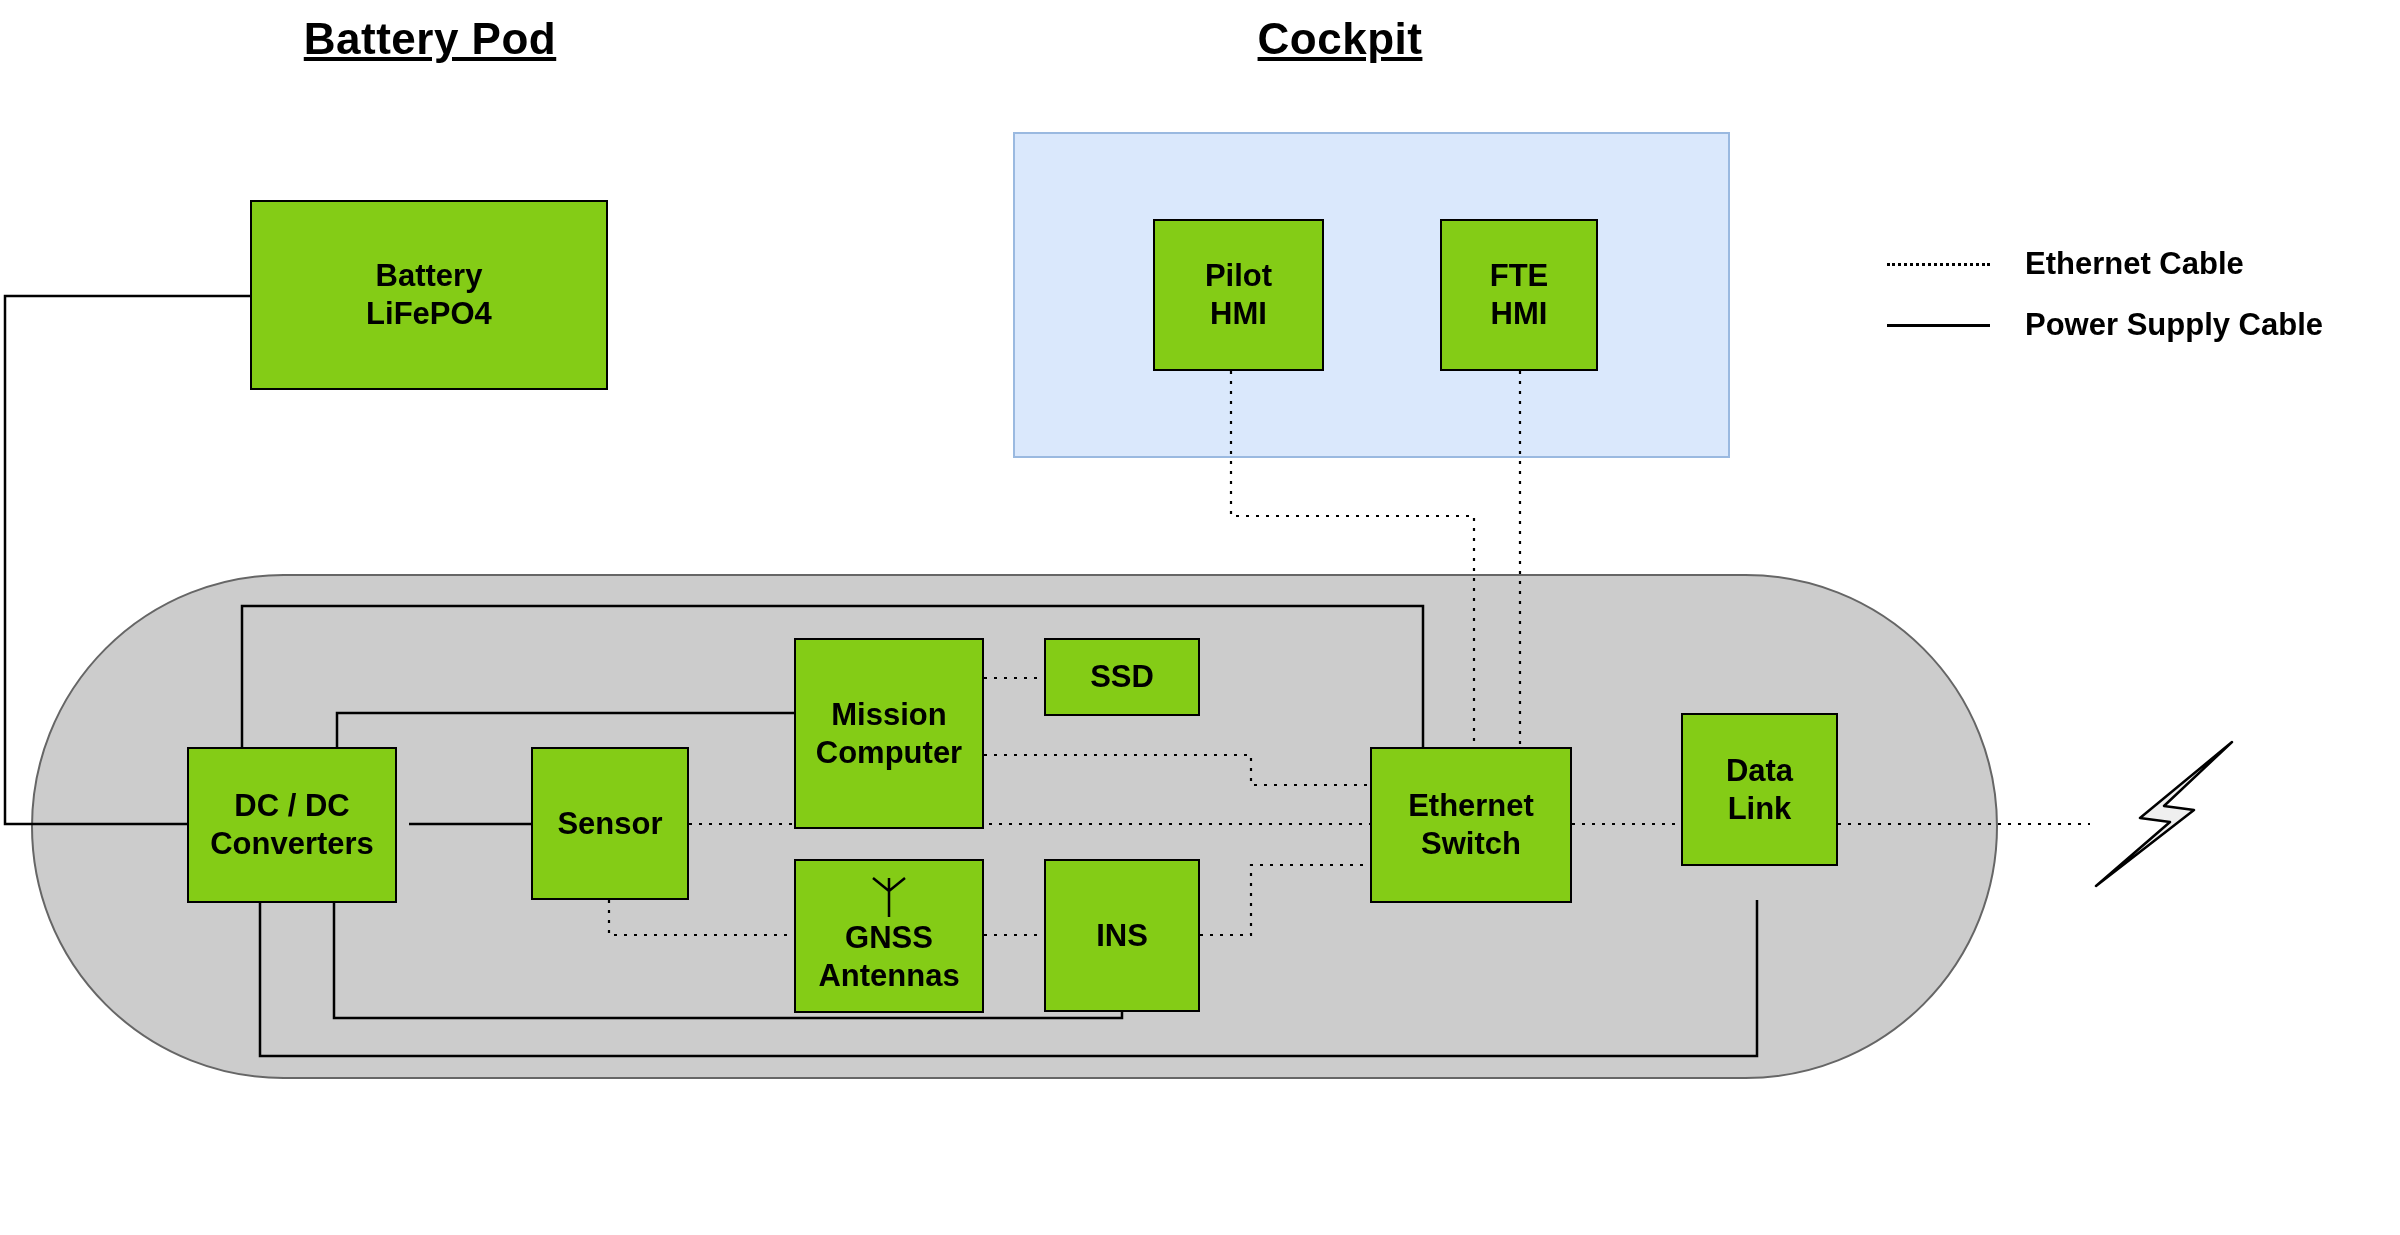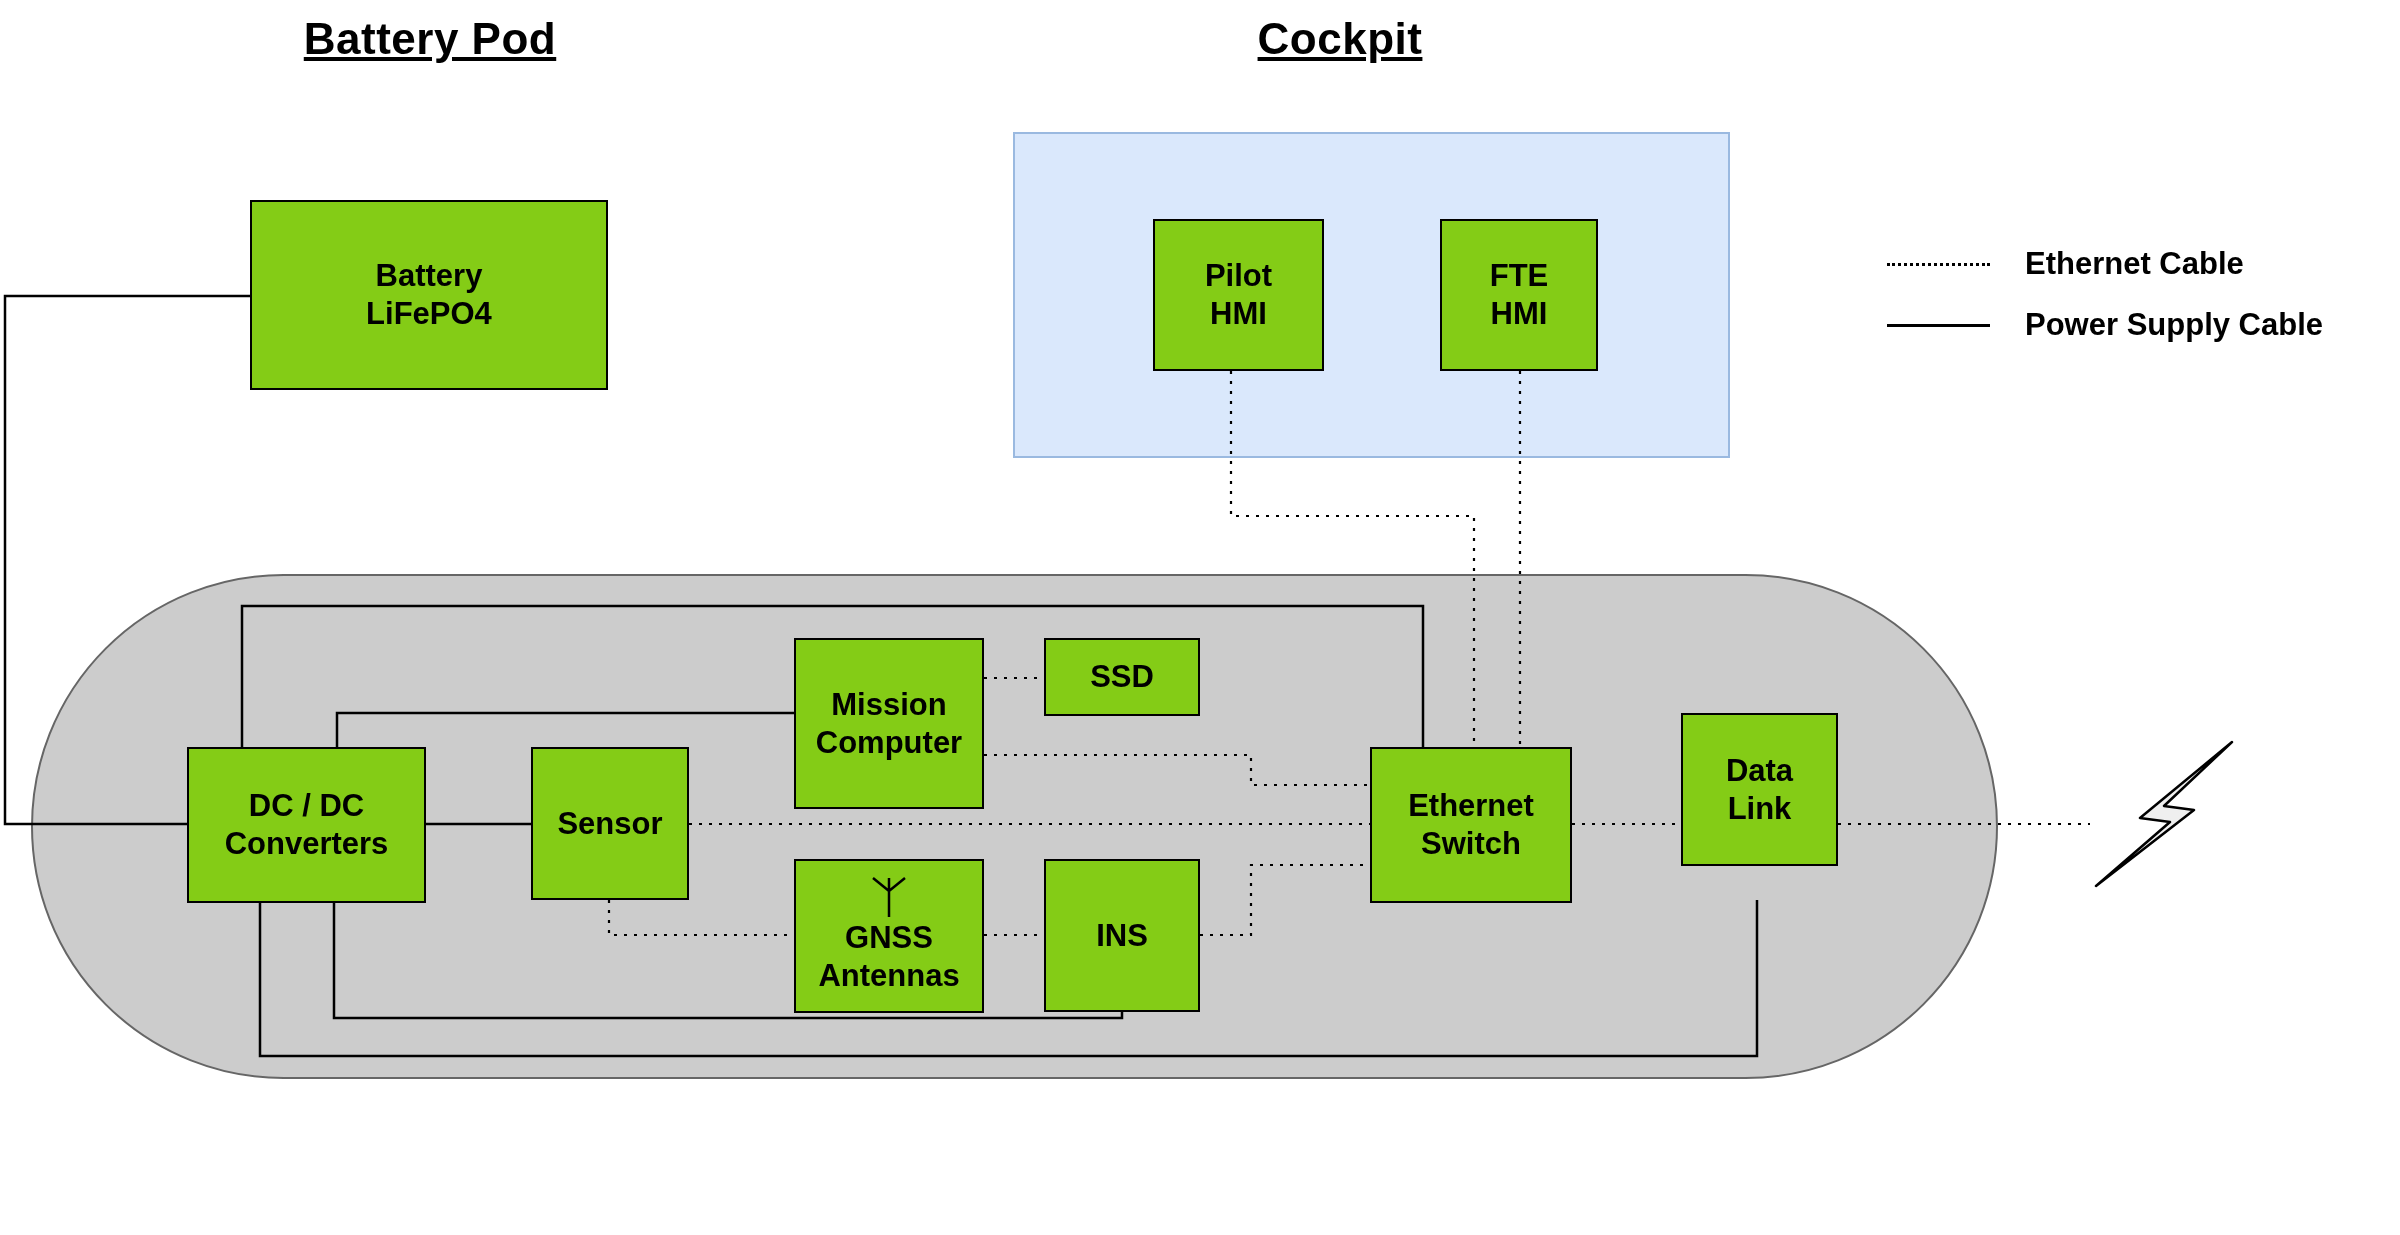--- a/index.html
+++ b/index.html
@@ -23,23 +23,23 @@
   path.bolt  { fill:#efefef; stroke:#000; stroke-width:2.5; stroke-linejoin:round; }
 
   .node { position:absolute; box-sizing:border-box; background:#84cc16; border:2px solid #000;
     display:flex; flex-direction:column; align-items:center; justify-content:center;
     font-size:31px; font-weight:bold; line-height:1.22; text-align:center; }
   .node span { display:block; }
 
   .n-battery { left:250px; top:200px; width:358px; height:190px; }
   .n-pilot   { left:1153px; top:219px; width:171px; height:152px; }
   .n-fte     { left:1440px; top:219px; width:158px; height:152px; }
-  .n-dcdc    { left:187px;  top:747px; width:239px; height:156px; }
+  .n-dcdc    { left:187px;  top:747px; width:210px; height:156px; }
   .n-sensor  { left:531px;  top:747px; width:158px; height:153px; }
-  .n-mc      { left:794px;  top:638px; width:190px; height:171px; }
+  .n-mc      { left:794px;  top:638px; width:190px; height:191px; }
   .n-ssd     { left:1044px; top:638px; width:156px; height:78px; }
   .n-gnss    { left:794px;  top:859px; width:190px; height:154px; }
   .n-ins     { left:1044px; top:859px; width:156px; height:153px; }
   .n-switch  { left:1370px; top:747px; width:202px; height:156px; }
   .n-dlink   { left:1681px; top:713px; width:157px; height:153px; }
 
   .antenna-svg { display:block; margin-bottom:2px; }
   .antenna-svg path { fill:none; stroke:#000; stroke-width:2.5; }
 
   .legend-line { position:absolute; width:103px; height:0; }

